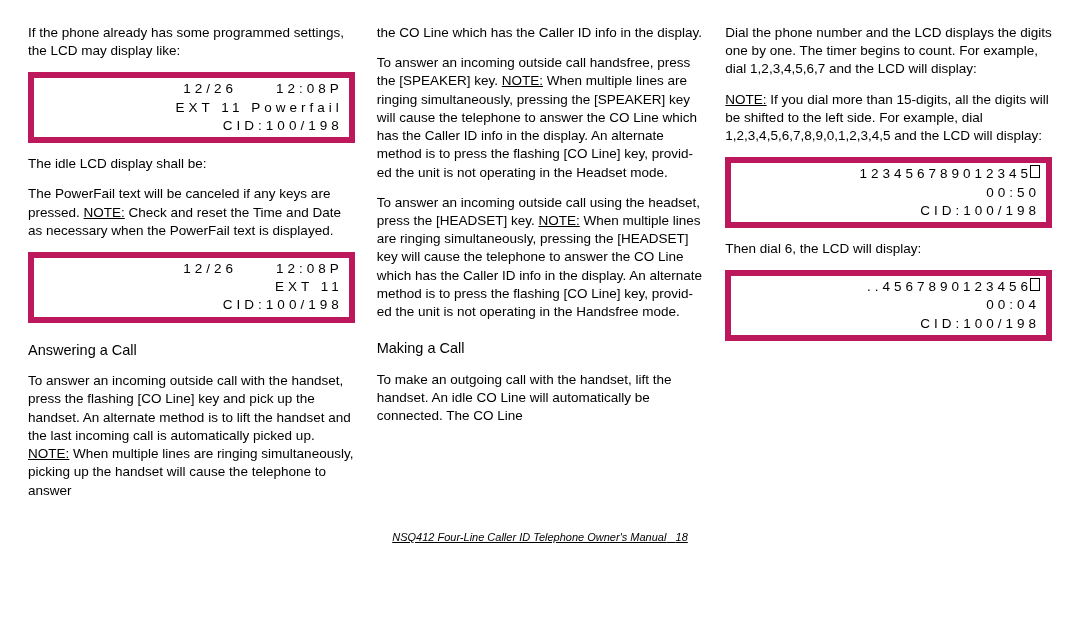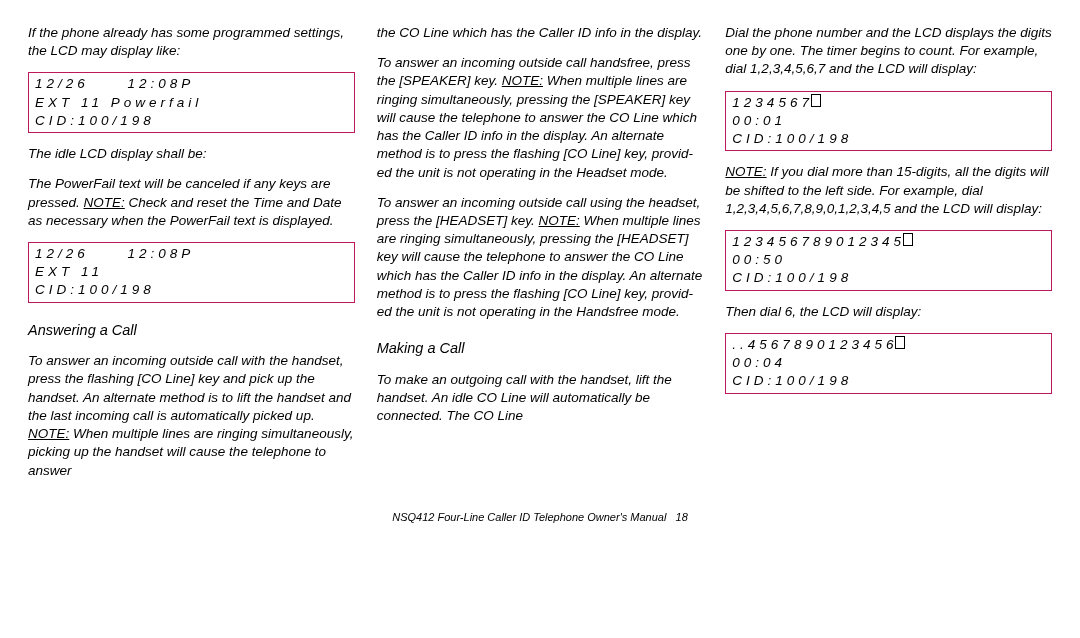--- a/index.html
+++ b/index.html
@@ -9,51 +9,52 @@
     color: #000;
     background: #fff;
     margin: 0;
     padding: 24px 28px 12px 28px;
     width: 1080px;
     box-sizing: border-box;
   }
   .columns {
     display: flex;
     gap: 22px;
-    font-style: italic;
   }
   .col {
     flex: 1;
     min-width: 0;
   }
   p {
     margin: 0 0 12px 0;
   }
   .heading {
     font-size: 14.5px;
     margin: 18px 0 12px 0;
   }
   .lcd {
-    border: 1px solid #be185d;
+    border: 6px solid #be185d;
     padding: 2px 6px 2px 6px;
     margin: 4px 0 12px 0;
     font-family: Arial, Helvetica, sans-serif;
     font-size: 13.5px;
     letter-spacing: 4px;
     line-height: 1.35;
     white-space: pre;
+    text-align: right;
   }
   .underline {
     text-decoration: underline;
   }
   .footer {
     text-align: center;
     font-style: italic;
     font-size: 11px;
     margin-top: 18px;
+    text-decoration: underline;
   }
   .cursor-box {
     display: inline-block;
     width: 8px;
     height: 11px;
     border: 1px solid #000;
     vertical-align: baseline;
     letter-spacing: 0;
     margin-left: -2px;
   }
@@ -92,23 +93,20 @@
 
     <div class="heading">Making a Call</div>
 
     <p>To make an outgoing call with the hand­set, lift the handset. An idle CO Line will automatically be connected. The CO Line</p>
   </div>
 
   <div class="col">
 
     <p>Dial the phone number and the LCD dis­plays the digits one by one. The timer begins to count. For example, dial 1,2,3,4,5,6,7 and the LCD will display:</p>
 
-    <div class="lcd"><span>1234567</span><span class="cursor-box"></span>
-<span>00:01</span>
-<span>CID:100/198</span></div>
 
     <p><span class="underline">NOTE:</span><span> If you dial more than 15-digits, all the digits will be shifted to the left side. For example, dial 1,2,3,4,5,6,7,8,9,0,1,2,3,4,5 and the LCD will display:</span></p>
 
     <div class="lcd"><span>123456789012345</span><span class="cursor-box"></span>
 <span>00:50</span>
 <span>CID:100/198</span></div>
 
     <p>Then dial 6, the LCD will display:</p>
 
     <div class="lcd"><span>..4567890123456</span><span class="cursor-box"></span>

